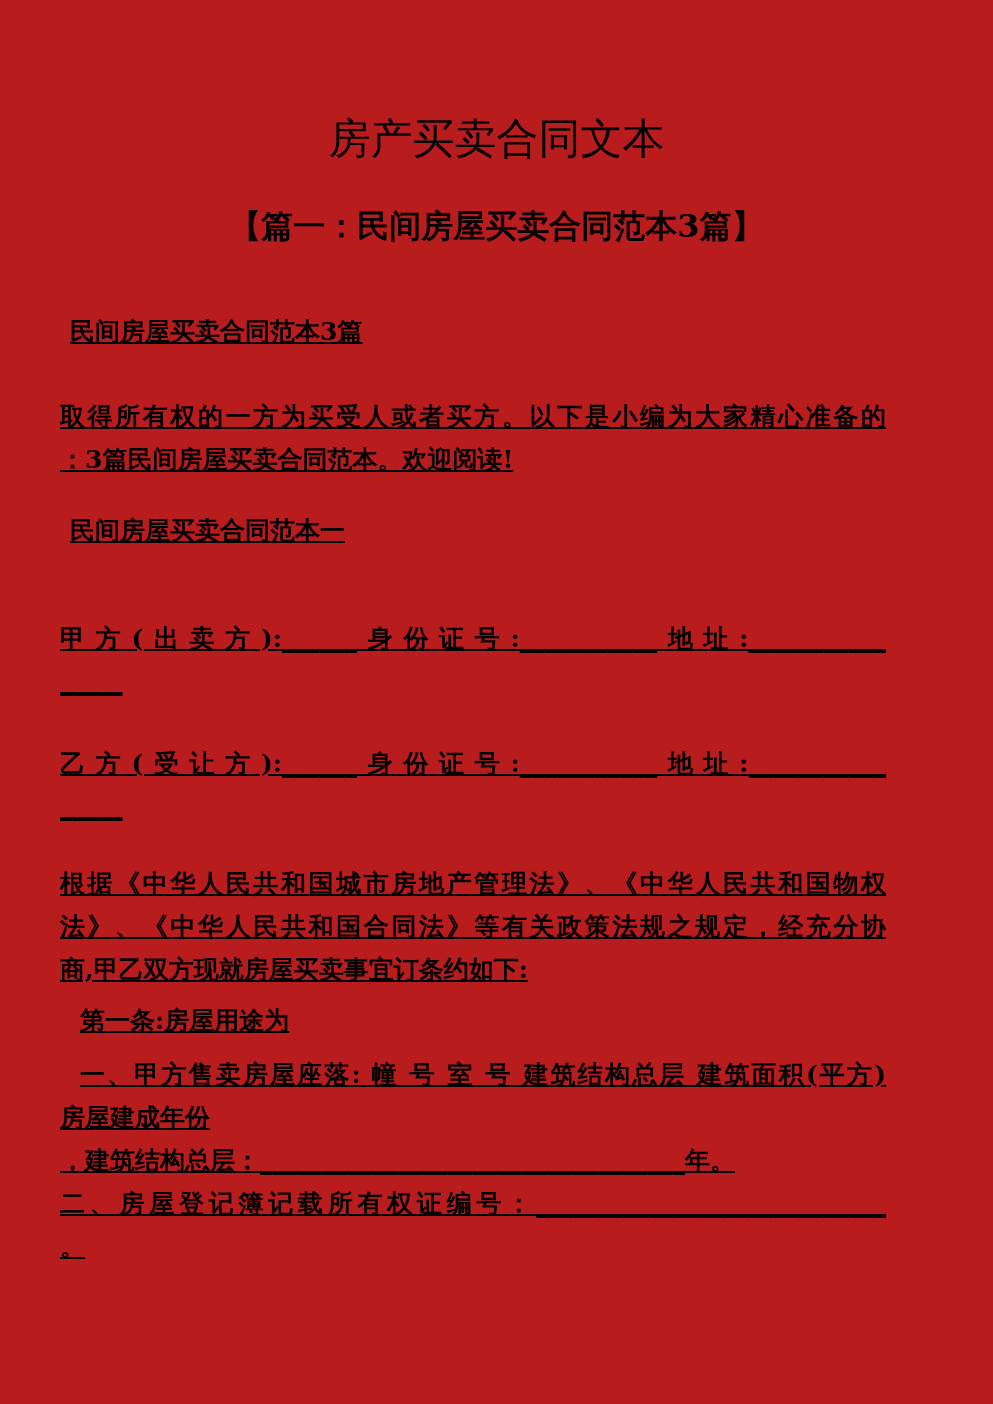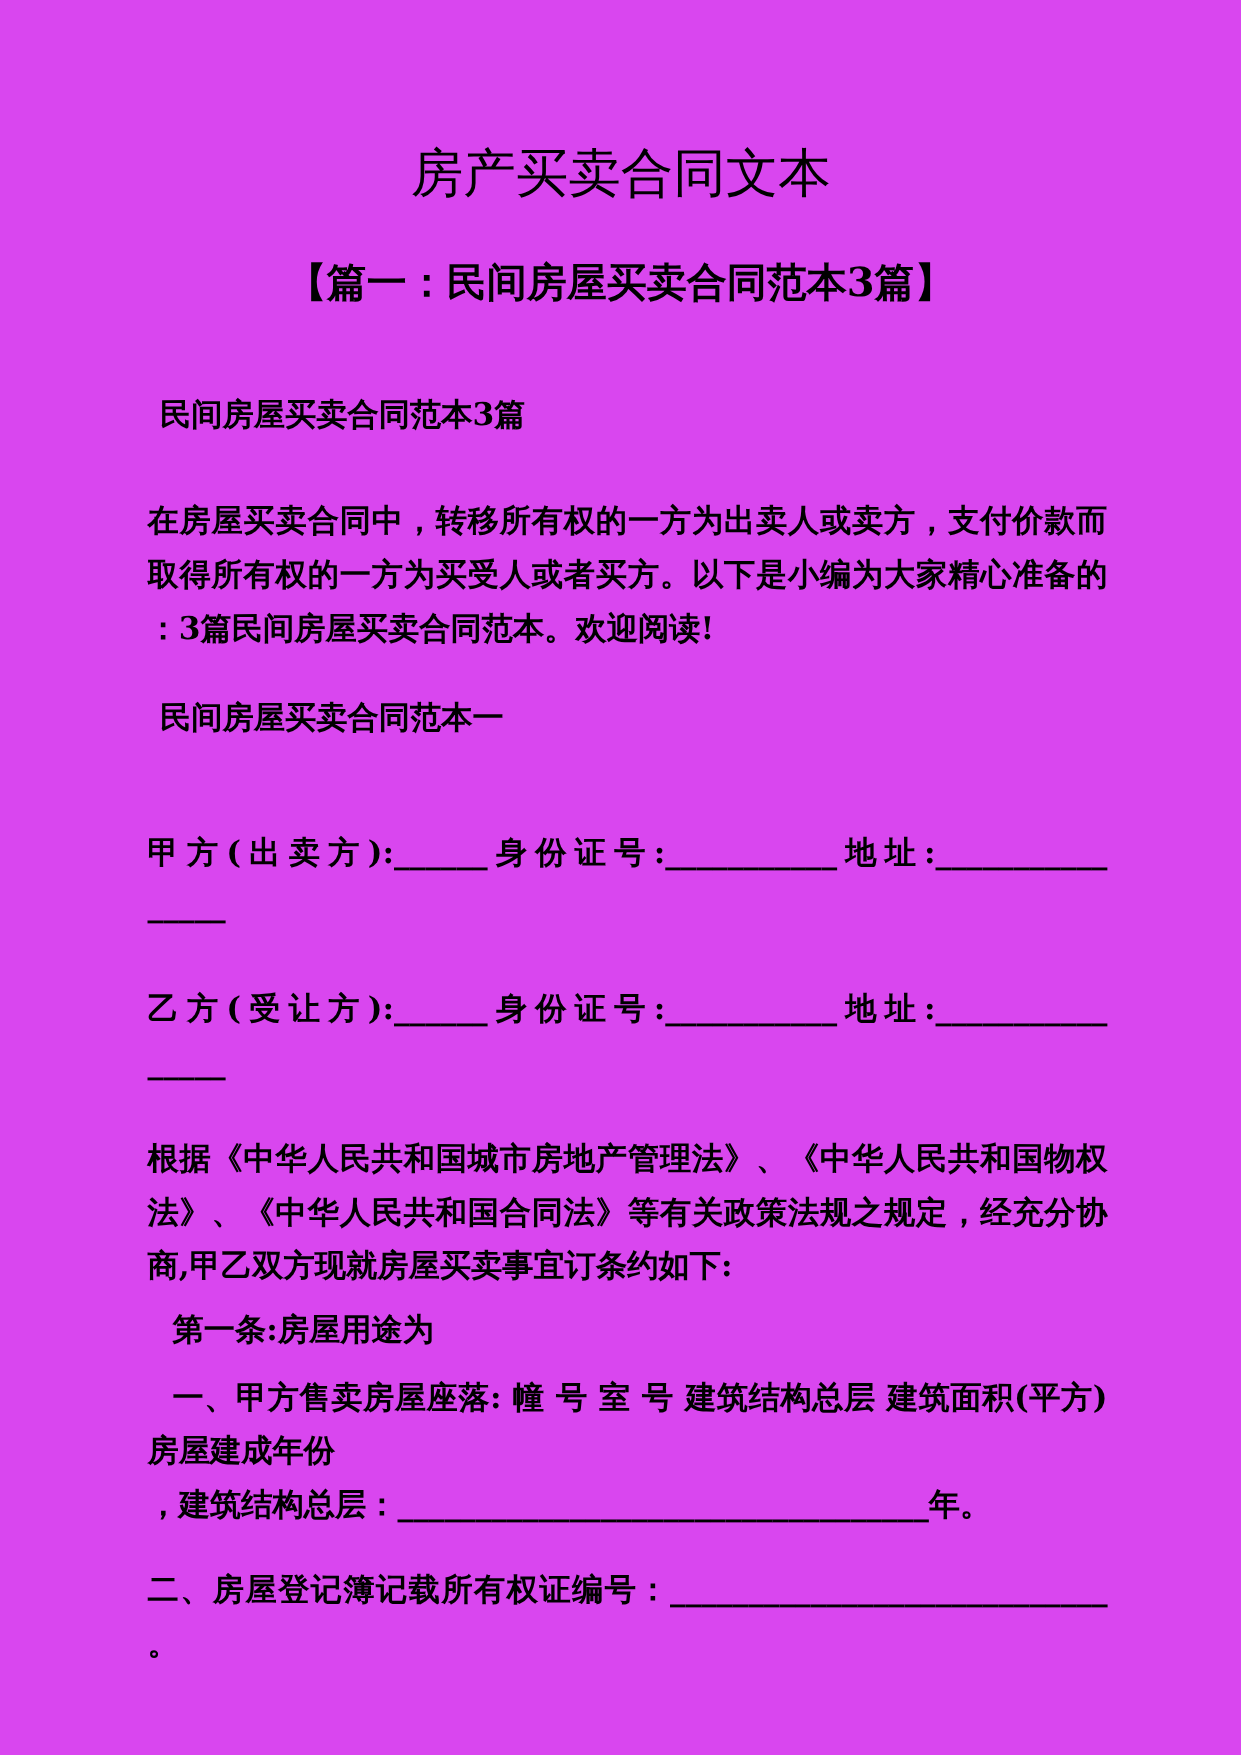--- a/index.html
+++ b/index.html
@@ -1,27 +1,28 @@
 <!DOCTYPE html>
 <html><head>
 <meta charset="utf-8">
 <style>
   html, body { margin: 0; padding: 0; background: #ffffff; }
   .page {
     position: relative;
     width: 993px;
     height: 1404px;
-    background: #d946ef;
+    background: #b91c1c;
     color: #000000;
     font-family: "DejaVu Serif", "Liberation Serif", serif;
     overflow: hidden;
   }
   .content {
-    padding-left: 118px;
+    padding-left: 60px;
     padding-right: 107px;
+    text-decoration: underline;
   }
   .title {
     margin-top: 114px;
     text-align: center;
     font-size: 42px;
     line-height: 50px;
     font-weight: normal;
   }
   .subtitle {
     margin-top: 44px;
@@ -44,39 +45,38 @@
   .ind-sm { text-indent: 10px; }
   .ind-md { text-indent: 20px; }
   .h-1     { margin-top: 66px; }
   .intro   { margin-top: 42px; }
   .h-2     { margin-top: 28px; }
   .party-a { margin-top: 65px; }
   .party-b { margin-top: 39px; }
   .basis   { margin-top: 34px; }
   .art-title { margin-top: 8px; }
   .item-1  { margin-top: 11px; }
-  .item-2  { margin-top: 25px; }
+  .item-2  { }
 </style>
 </head>
 <body>
 
 <div class="page">
 
   <div class="title">房产买卖合同文本</div>
 
   <div class="subtitle">【篇一：民间房屋买卖合同范本3篇】</div>
 
   <div class="content">
 
     <div class="block h-1">
       <div class="line ind-sm">民间房屋买卖合同范本3篇</div>
     </div>
 
     <div class="block intro">
-      <div class="line fill">在房屋买卖合同中，转移所有权的一方为出卖人或卖方，支付价款而</div>
       <div class="line fill">取得所有权的一方为买受人或者买方。以下是小编为大家精心准备的</div>
       <div class="line">：3篇民间房屋买卖合同范本。欢迎阅读!</div>
     </div>
 
     <div class="block h-2">
       <div class="line ind-sm">民间房屋买卖合同范本一</div>
     </div>
 
     <div class="block party-a">
       <div class="line fill">甲方(出卖方):______身份证号:___________地址:___________</div>

